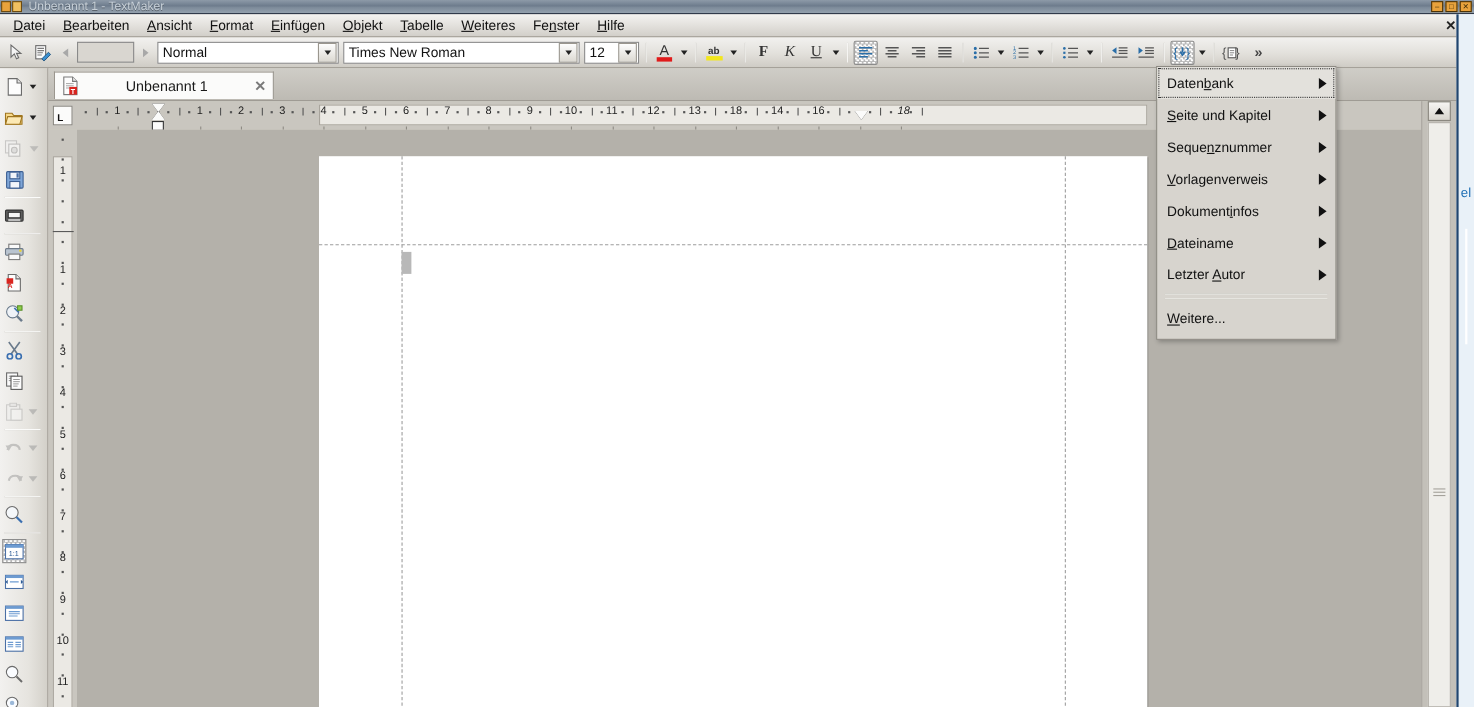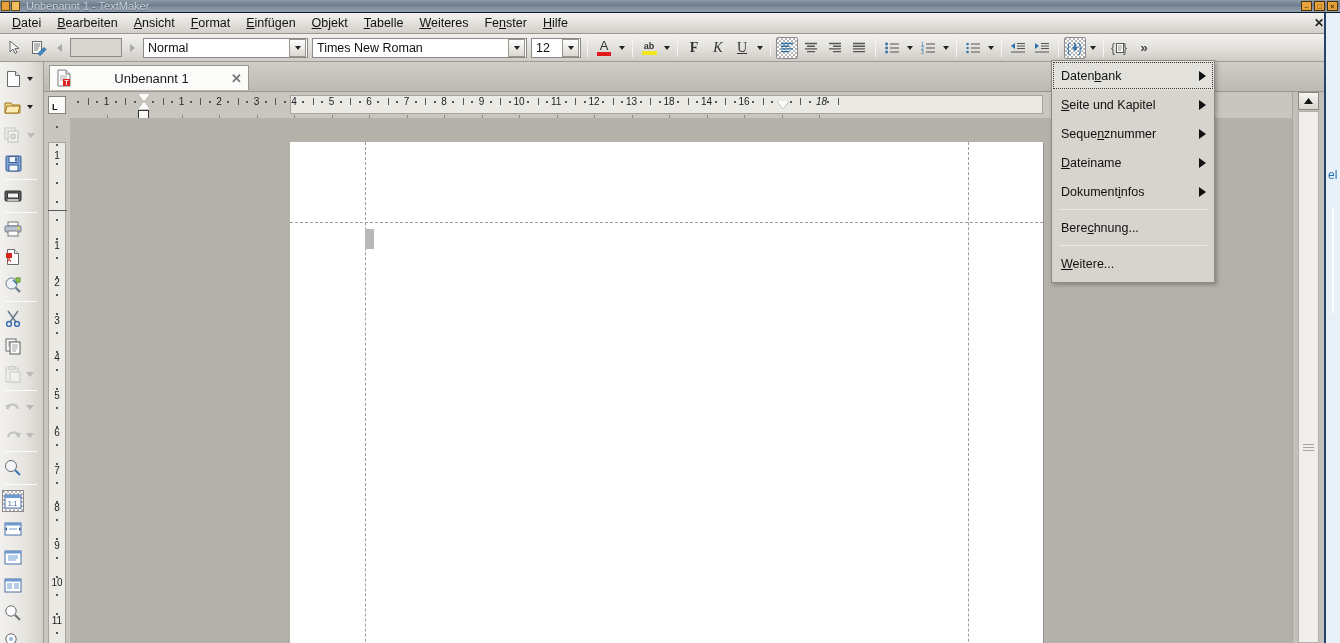--- a/index.html
+++ b/index.html
@@ -858,31 +858,36 @@
         </div>
         <div class="pitem">
           <span class="plabel"><u>S</u>eite und Kapitel</span>
           <span class="psub"></span>
         </div>
         <div class="pitem">
           <span class="plabel">Seque<u>n</u>znummer</span>
           <span class="psub"></span>
         </div>
         <div class="pitem">
-          <span class="plabel"><u>D</u>ateiname</span>
+          <span class="plabel"><u>V</u>orlagenverweis</span>
           <span class="psub"></span>
         </div>
         <div class="pitem">
           <span class="plabel">Dokument<u>i</u>nfos</span>
           <span class="psub"></span>
         </div>
+        <div class="pitem">
+          <span class="plabel"><u>D</u>ateiname</span>
+          <span class="psub"></span>
+        </div>
+        <div class="pitem">
+          <span class="plabel">Letzter <u>A</u>utor</span>
+          <span class="psub"></span>
+        </div>
         <div class="psep"></div>
-        <div class="pitem">
-          <span class="plabel">Bere<u>c</u>hnung...</span>
-        </div>
         <div class="psep"></div>
         <div class="pitem">
           <span class="plabel"><u>W</u>eitere...</span>
         </div>
       </div>
   </div>
 
 </div>
 
 </body></html>

